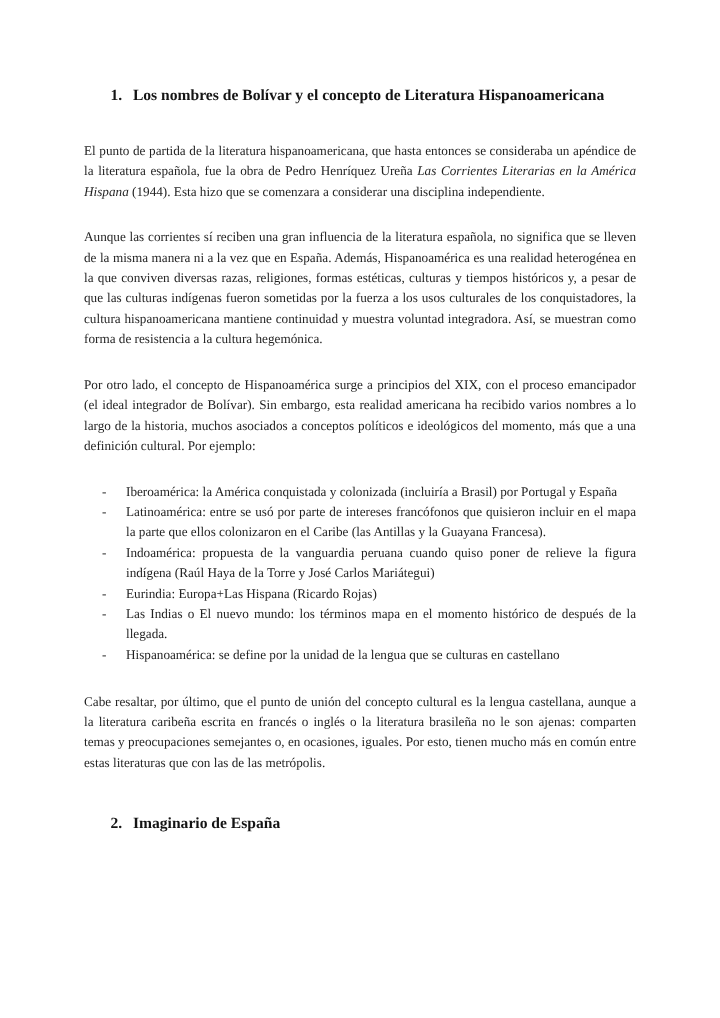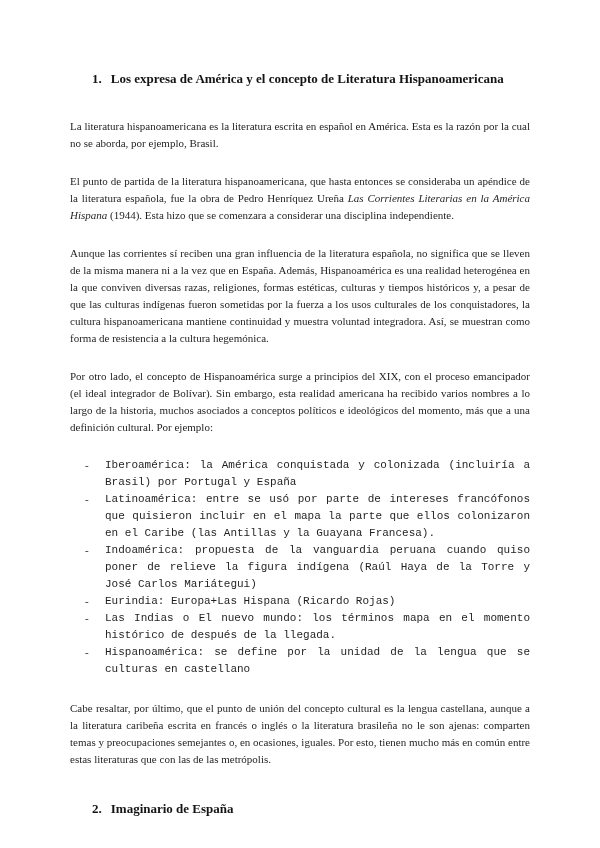--- a/index.html
+++ b/index.html
@@ -51,34 +51,32 @@
     font-size: 11px;
     line-height: 17px;
     color: #1f1f1f;
   }
   .bullet-text {
     flex: 1 1 auto;
     font-size: 11px;
     line-height: 17px;
     text-align: justify;
     color: #1f1f1f;
-    font-family: Liberation Mono, monospace;
   }
 </style>
 </head>
 <body>
 
 <div class="page">
 
   <h1 class="heading heading-1">
     <span>1.</span>
-    <span>Los expresa de América y el concepto de Literatura Hispanoamericana</span>
+    <span>Los nombres de Bolívar y el concepto de Literatura Hispanoamericana</span>
   </h1>
 
-  <p class="para">La literatura hispanoamericana es la literatura escrita en español en América. Esta es la razón por la cual no se aborda, por ejemplo, Brasil.</p>
 
   <p class="para"><span>El punto de partida de la literatura hispanoamericana, que hasta entonces se consideraba un apéndice de la literatura española, fue la obra de Pedro Henríquez Ureña </span><em class="book-title">Las Corrientes Literarias en la América Hispana</em><span> (1944). Esta hizo que se comenzara a considerar una disciplina independiente.</span></p>
 
   <p class="para">Aunque las corrientes sí reciben una gran influencia de la literatura española, no significa que se lleven de la misma manera ni a la vez que en España. Además, Hispanoamérica es una realidad heterogénea en la que conviven diversas razas, religiones, formas estéticas, culturas y tiempos históricos y, a pesar de que las culturas indígenas fueron sometidas por la fuerza a los usos culturales de los conquistadores, la cultura hispanoamericana mantiene continuidad y muestra voluntad integradora. Así, se muestran como forma de resistencia a la cultura hegemónica.</p>
 
   <p class="para">Por otro lado, el concepto de Hispanoamérica surge a principios del XIX, con el proceso emancipador (el ideal integrador de Bolívar). Sin embargo, esta realidad americana ha recibido varios nombres a lo largo de la historia, muchos asociados a conceptos políticos e ideológicos del momento, más que a una definición cultural. Por ejemplo:</p>
 
   <div class="bullet-list">
     <div class="bullet-item">
       <span class="bullet-marker">-</span>

